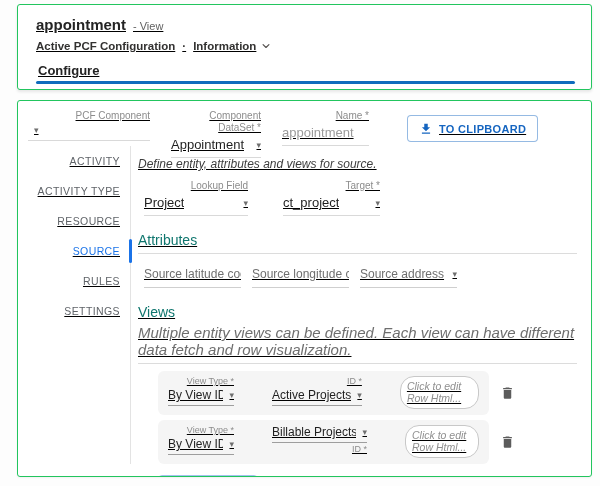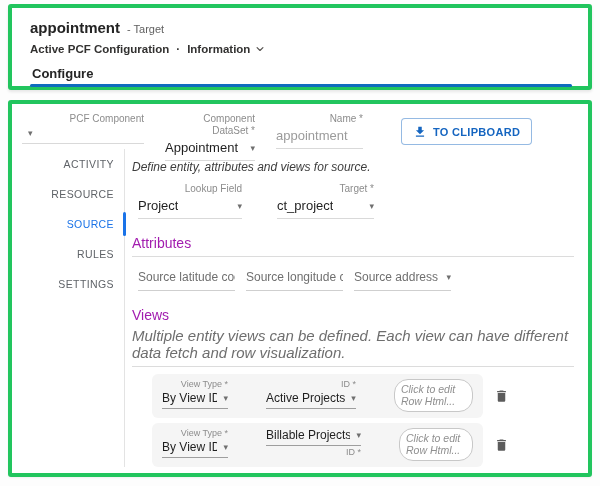--- a/index.html
+++ b/index.html
@@ -1,20 +1,20 @@
 <!DOCTYPE html>
 <html><head>
 <meta charset="utf-8">
 <style>
   * { margin:0; padding:0; box-sizing:border-box; }
   html,body { background:#fff; }
   body { font-family:"Liberation Sans", sans-serif; }
   .page { position:relative; width:600px; height:486px; background:#fdfdfd; overflow:hidden; }
 
-  .card { position:absolute; left:8px; right:8px; background:#fff; border:4px solid #22c55e; border-radius:3px; }
+  .card { position:absolute; left:17px; right:8px; background:#fff; border:1px solid #22c55e; border-radius:3px;text-decoration:underline; }
   .header-card { top:4px; height:86px; padding:11px 16px 0 18px; box-shadow:0 2px 3px rgba(0,0,0,.09); }
   .content-card { top:100px; height:377px; box-shadow:0 1px 2px rgba(0,0,0,.05); overflow:hidden; }
 
   
   .title-row { display:flex; align-items:baseline; gap:7px; }
   .rec-title { font-size:15px; font-weight:700; color:#242424; }
   .saved { font-size:11px; color:#616161; }
   .subtitle-row { margin-top:7px; display:flex; align-items:center; gap:7px; font-size:11.5px; font-weight:700; color:#323130; }
   .form-selector { display:flex; align-items:center; gap:5px; background:none; border:none; font:inherit; font-weight:700; color:#323130; cursor:pointer; }
   .chev { width:10px; height:10px; color:#55524f; }
@@ -41,21 +41,21 @@
   .sidebar { width:113px; border-right:1px solid #e3e3e3; }
   .side-item { height:30px; line-height:30px; text-align:right; padding-right:10px; font-size:10.5px; font-weight:500; letter-spacing:.4px; color:#5f6368; position:relative; cursor:pointer; }
   .side-item.active { color:#1a73e8; }
   .side-item.active::after { content:""; position:absolute; right:-2px; top:3px; height:24px; width:3px; background:#1a73e8; border-radius:2px; }
 
   .main { flex:1; padding:9px 14px 0 7px; }
   .desc { font-style:italic; font-size:12px; color:#3d3d3d; margin-top:2px; }
   .lookup-row { display:flex; gap:14px; margin:9px 0 0 6px; }
   .w-lookup { width:104px; } .w-target { width:97px; }
 
-  .section-h { font-size:14px; font-weight:500; color:#a21caf; margin-top:16px; }
+  .section-h { font-size:14px; font-weight:500; color:#0f766e; margin-top:16px; }
   .divider { border-bottom:1px solid #dcdcdc; margin-top:5px; }
   .attr-row { display:flex; gap:11px; margin:11px 0 0 6px; }
   .attr-field { width:97px; font-size:12px; color:#6f6f6f; border-bottom:1px solid #cfcfcf; padding:2px 0 6px; display:flex; justify-content:space-between; align-items:center; white-space:nowrap; overflow:hidden; cursor:text; }
 
   .views-desc { font-style:italic; font-size:15px; color:#6e6e6e; margin-top:4px; }
   .view-row { display:flex; align-items:center; margin:7px 0 0 20px; }
   .view-row + .view-row { margin-top:5px; }
   .view-box { width:331px; background:#f5f5f5; border-radius:6px; padding:4px 10px 6px; display:flex; gap:17px; align-items:flex-start; }
   .vfield .mlabel { font-size:9px; }
   .vfield .mvalue { font-size:12px; border-bottom-color:#9e9e9e; padding:1px 0 3px; }
@@ -67,21 +67,21 @@
   .plus { font-size:14px; font-weight:400; line-height:14px; }
 </style>
 </head>
 <body>
 
 <div class="page">
 
   <section class="card header-card">
     <div class="title-row">
       <span class="rec-title">appointment</span>
-      <span class="saved">- Target</span>
+      <span class="saved">- View</span>
     </div>
     <div class="subtitle-row">
       <span>Active PCF Configuration</span>
       <span>·</span>
       <button class="form-selector">
         <span>Information</span>
         <svg class="chev" viewBox="0 0 12 12">
             <path d="M2.5 4.3L6 7.8l3.5-3.5" fill="none" stroke="currentColor" stroke-width="1.4" stroke-linecap="round" stroke-linejoin="round"></path>
           </svg>
       </button>
@@ -130,20 +130,21 @@
               <path d="M19 9h-4V3H9v6H5l7 7 7-7zM5 18v2h14v-2H5z"></path>
             </svg>
           <span>TO CLIPBOARD</span>
         </button>
       </div>
     </div>
 
     <div class="cbody">
       <aside class="sidebar">
         <div class="side-item"><span>ACTIVITY</span></div>
+        <div class="side-item"><span>ACTIVITY TYPE</span></div>
         <div class="side-item"><span>RESOURCE</span></div>
         <div class="side-item active"><span>SOURCE</span></div>
         <div class="side-item"><span>RULES</span></div>
         <div class="side-item"><span>SETTINGS</span></div>
       </aside>
 
       <main class="main">
         <div class="desc">Define entity, attributes and views for source.</div>
 
         <div class="lookup-row">

